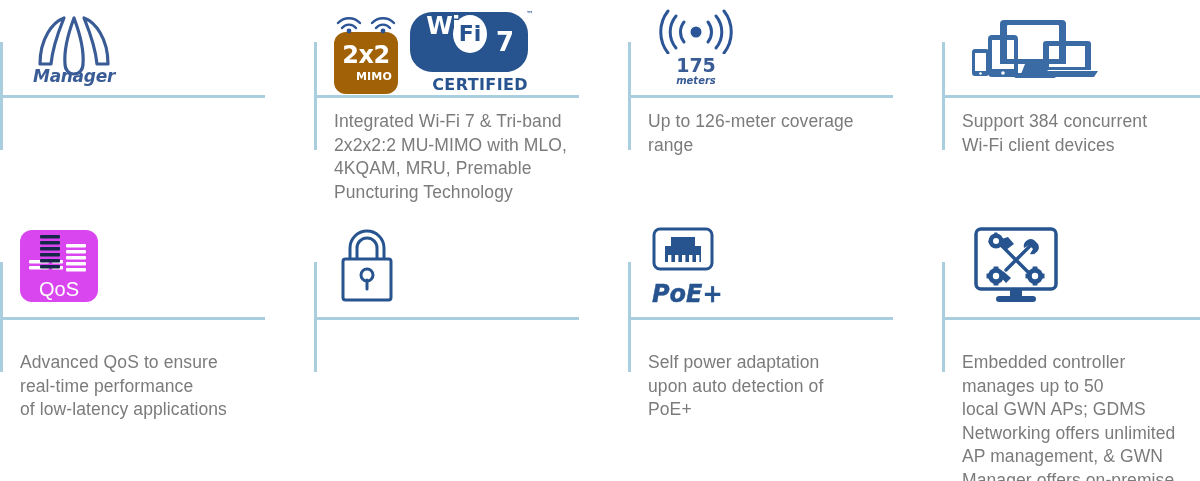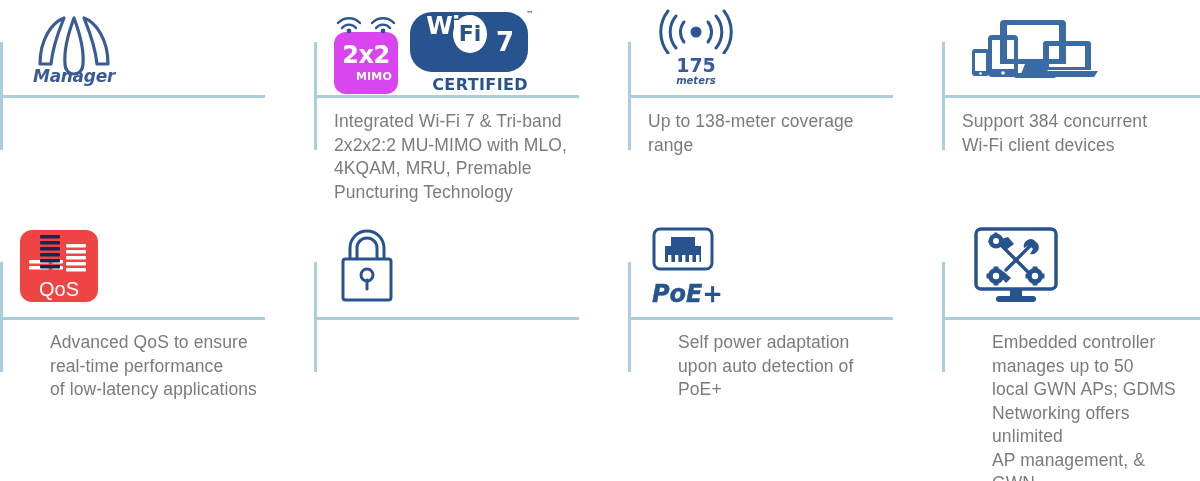--- a/index.html
+++ b/index.html
@@ -71,21 +71,21 @@
     left: 20px;
     right: 8px;
     font-size: 17.5px;
     line-height: 23.5px;
     color: #7b7b7b;
     white-space: pre-line;
     letter-spacing: 0.1px;
   }
   .row-1 .desc { top: 110px; }
   .row-2 .desc { top: 330px; }
-  .row-2 .desc { top: 116px; margin-left: 30px; }
+  .row-2 .desc { top: 136px; }
 
   
   .giga { position: relative; width: 108px; height: 80px; }
   .giga svg { display:block; }
   .giga .label {
     position: absolute;
     left: 0; right: 0;
     bottom: 2px;
     text-align: center;
     font-family: "DejaVu Sans", sans-serif;
@@ -98,21 +98,21 @@
 
   
   .mimo-group { display: flex; align-items: flex-end; gap: 12px; }
   .mimo-badge-col { position: relative; width: 64px; }
   .mimo-antennas {
     position: absolute;
     top: -20px; left: 0; width: 64px; height: 22px;
   }
   .mimo-box {
     width: 64px; height: 62px;
-    background: #d946ef;
+    background: #a16207;
     border-radius: 12px;
     color: #ffffff;
     display: flex;
     flex-direction: column;
     align-items: center;
     justify-content: center;
     line-height: 1;
   }
   .mimo-box .big {
     font-family: "DejaVu Sans", sans-serif;
@@ -210,21 +210,21 @@
     font-style: italic;
     font-size: 10px;
     color: #3a5c96;
     line-height: 1.15;
   }
 
   
   .qos {
     position: relative;
     width: 78px; height: 72px;
-    background: #ef4444;
+    background: #d946ef;
     border-radius: 12px;
   }
   .qos .label {
     position: absolute;
     left: 0; right: 0; bottom: 3px;
     text-align: center;
     font-family: "Liberation Sans", sans-serif;
     font-size: 20px;
     color: #ffffff;
     line-height: 1;
@@ -320,21 +320,21 @@
               <path d="M28 8 A 25 25 0 0 0 28 40"></path>
               <path d="M68 8 A 25 25 0 0 1 68 40"></path>
               <path d="M20 3 A 34 34 0 0 0 20 45"></path>
               <path d="M76 3 A 34 34 0 0 1 76 45"></path>
             </g>
           </svg>
           <div class="num">175</div>
           <div class="unit">meters</div>
         </div>
       </div>
-      <div class="desc">Up to 138-meter coverage
+      <div class="desc">Up to 126-meter coverage
 range</div>
     </div>
 
     <div class="cell last">
       <div class="vrule"></div>
       <div class="hrule"></div>
       <div class="icon-wrap" style="left:28px;">
         <svg width="128" height="68" viewBox="0 0 128 68" aria-hidden="true">
           <g fill="#3a6ba5">
 

